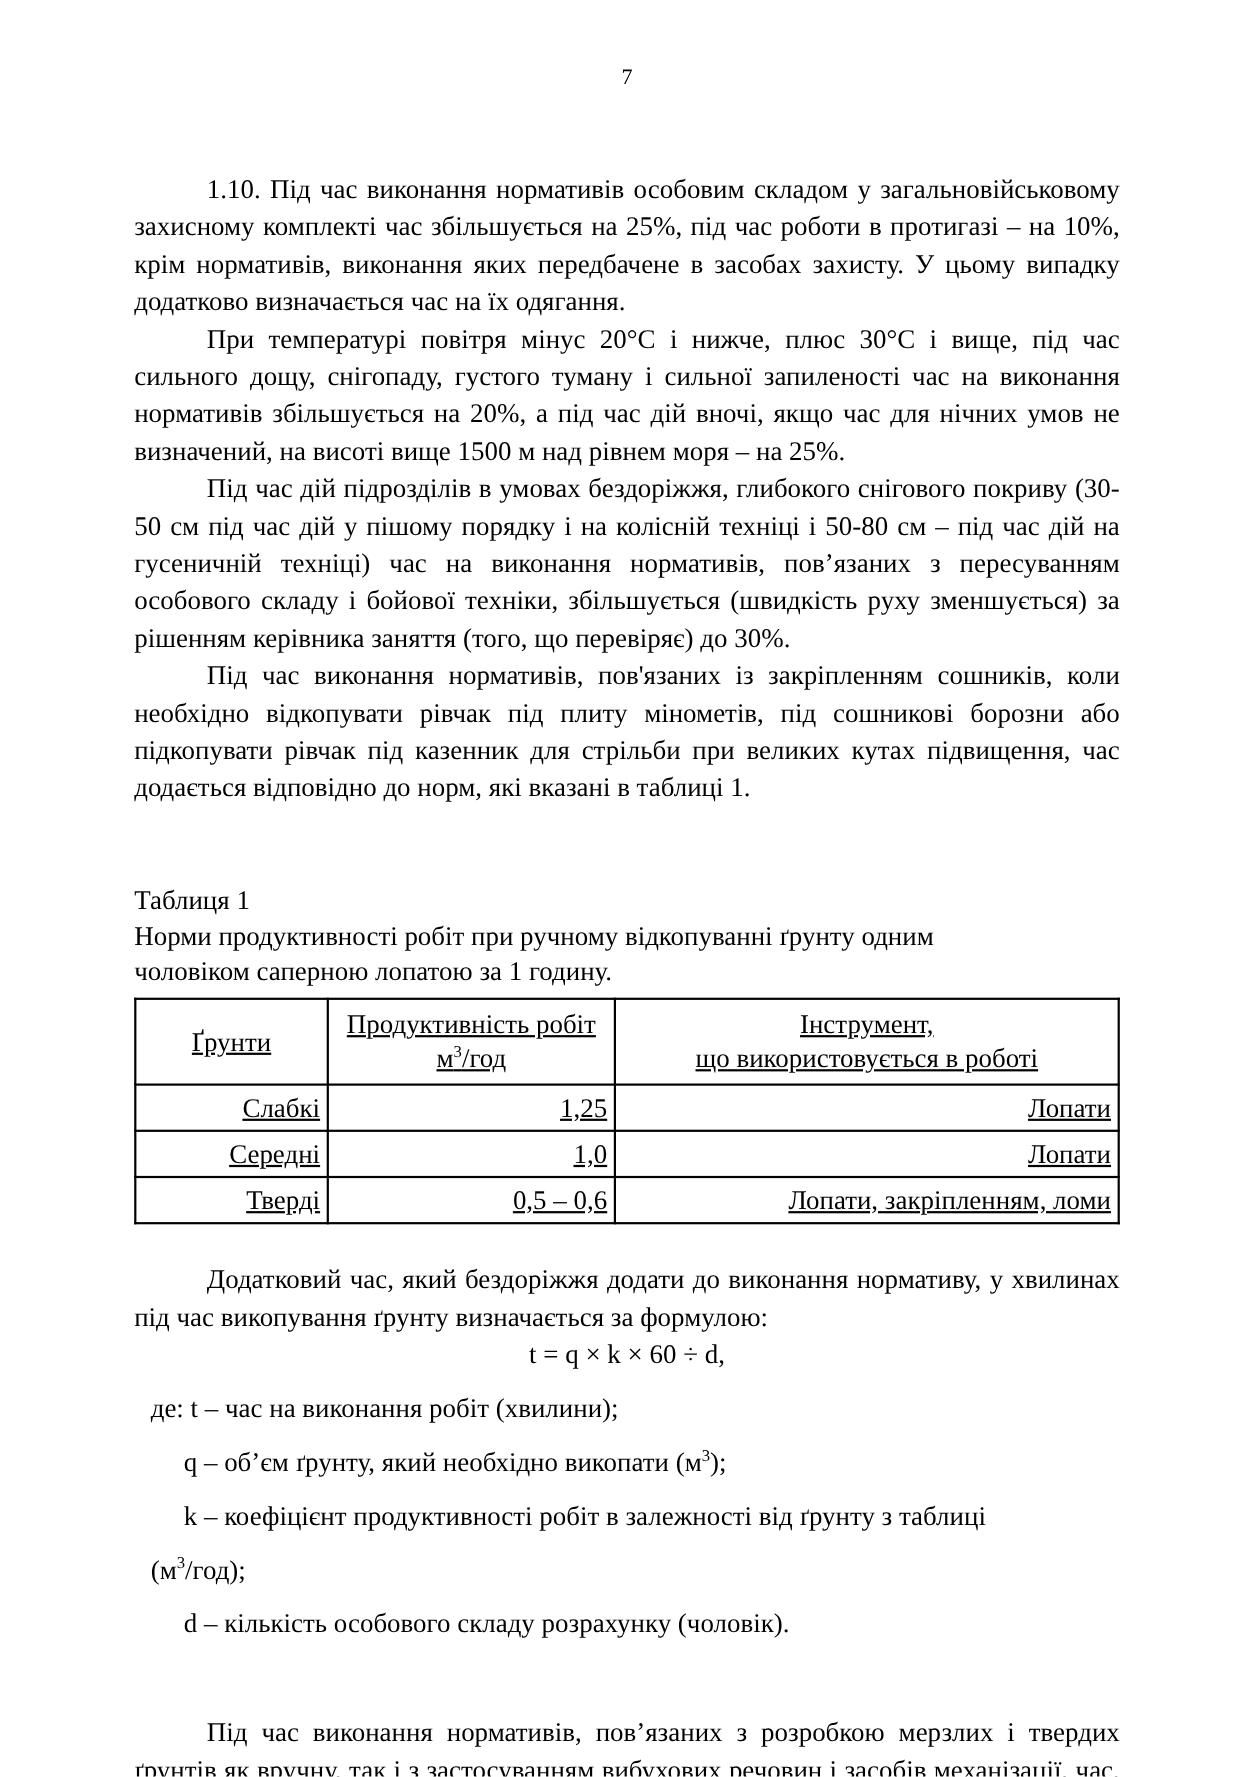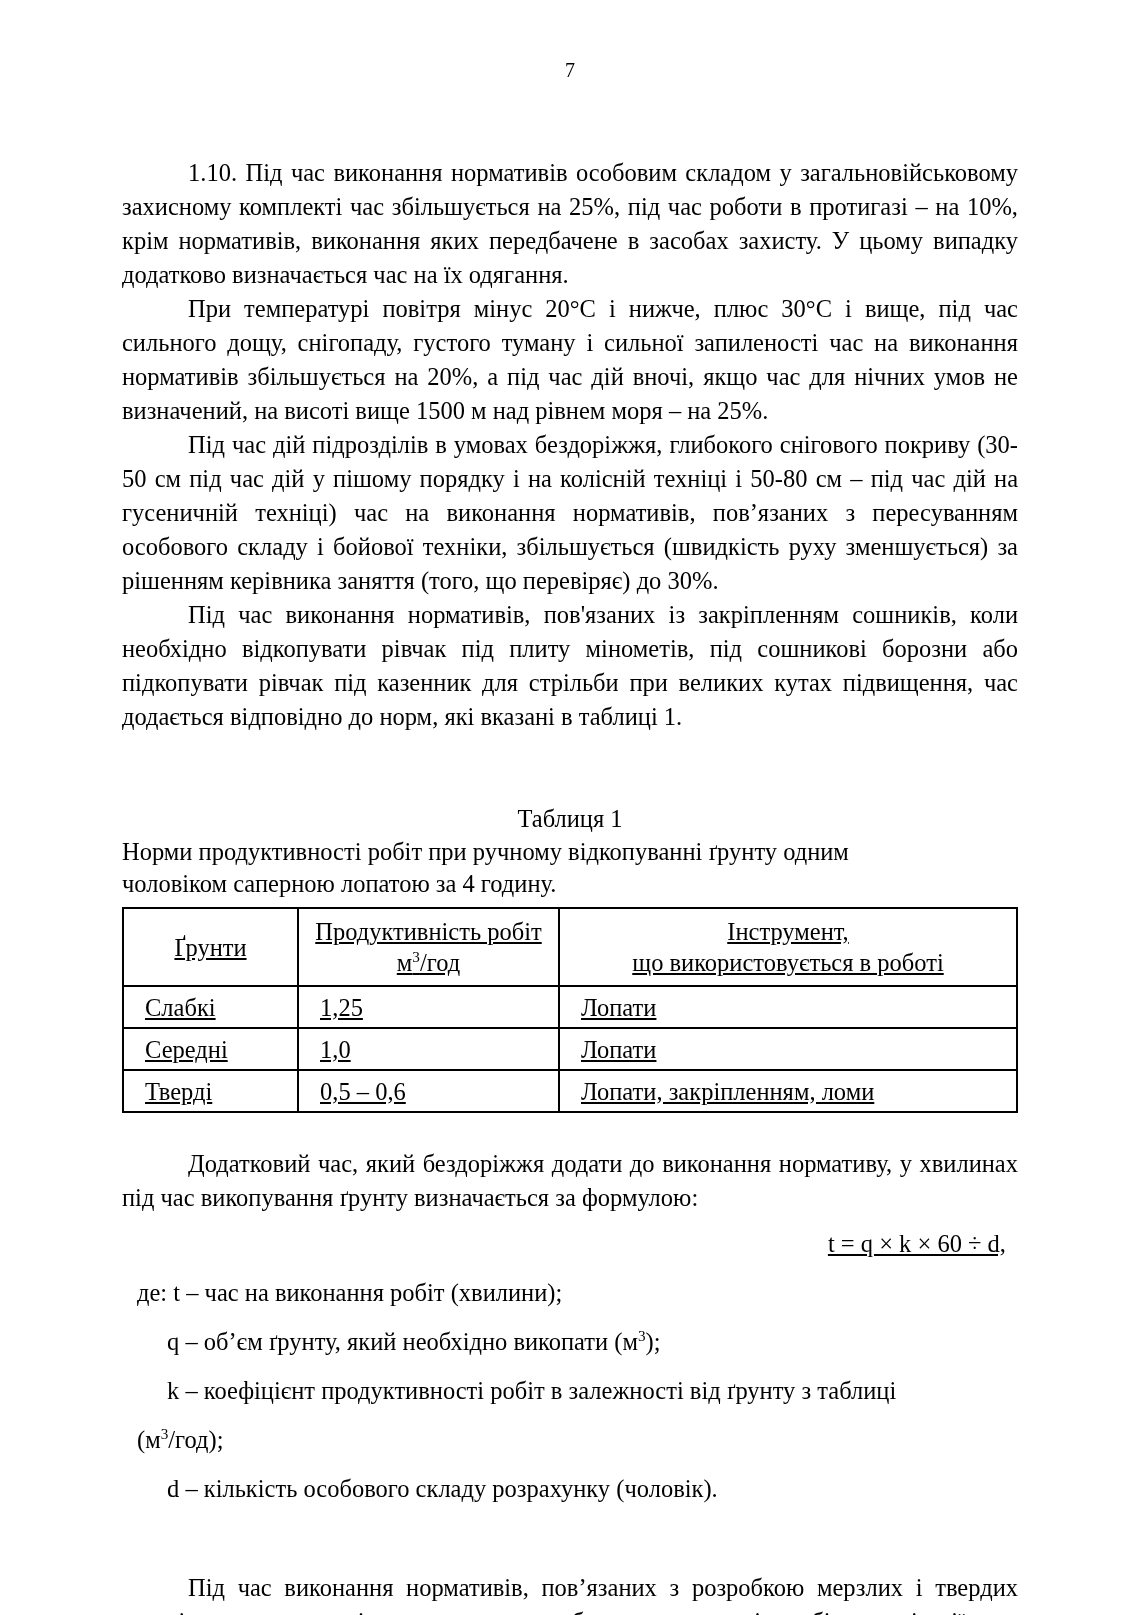--- a/index.html
+++ b/index.html
@@ -45,21 +45,21 @@
   }
   .para-gap {
     height: 34px;
   }
   .small-gap {
     height: 16px;
   }
   .table-caption-label {
     font-size: 24.5px;
     line-height: 34px;
-    text-align: center;
+    text-align: left;
     margin: 0;
   }
   .table-caption {
     font-size: 24.5px;
     line-height: 32px;
     margin: 0;
   }
   table.norms {
     border-collapse: collapse;
     width: 896px;
@@ -73,38 +73,37 @@
     line-height: 31px;
     font-weight: normal;
     padding: 2px 6px;
     vertical-align: middle;
   }
   table.norms thead th {
     text-align: center;
     height: 72px;
   }
   table.norms tbody td {
-    text-align: left;
+    text-align: right;
     height: 36px;
     padding-left: 21px;
   }
   .col-1 { width: 161px; }
   .col-2 { width: 247px; }
   .col-3 { width: auto; margin-top: 32px; }
   sup {
     font-size: 0.62em;
     vertical-align: super;
     line-height: 0;
   }
   .formula {
-    text-align: right;
+    text-align: center;
     font-size: 24.5px;
     line-height: 34px;
-    margin: 12px;
-    text-decoration: underline;
+    margin: 0;
   }
   .def-line {
     font-size: 24.5px;
     line-height: 34px;
     margin: 15px;
     text-align: left;
   }
   .def-line.indent {
     text-indent: 30px;
   }
@@ -130,21 +129,21 @@
 
     <p class="body-text">Під час дій підрозділів в умовах бездоріжжя, глибокого снігового покриву (30-50 см під час дій у пішому порядку і на колісній техніці і 50-80 см – під час дій на гусеничній техніці) час на виконання нормативів, пов’язаних з пересуванням особового складу і бойової техніки, збільшується (швидкість руху зменшується) за рішенням керівника заняття (того, що перевіряє) до 30%.</p>
 
     <p class="body-text">Під час виконання нормативів, пов'язаних із закріпленням сошників, коли необхідно відкопувати рівчак під плиту мінометів, під сошникові борозни або підкопувати рівчак під казенник для стрільби при великих кутах підвищення, час додається відповідно до норм, які вказані в таблиці 1.</p>
 
     <div class="para-gap"></div>
     <div class="para-gap"></div>
 
     <p class="table-caption-label">Таблиця 1</p>
     <p class="table-caption">Норми продуктивності робіт при ручному відкопуванні ґрунту одним</p>
-    <p class="table-caption">чоловіком саперною лопатою за 4 годину.</p>
+    <p class="table-caption">чоловіком саперною лопатою за 1 годину.</p>
 
     <table class="norms">
       <thead>
         <tr>
           <th class="col-1">Ґрунти</th>
           <th class="col-2">
             <span>Продуктивність робіт</span><br>
             <span>м</span><sup>3</sup><span>/год</span>
           </th>
           <th class="col-3">

